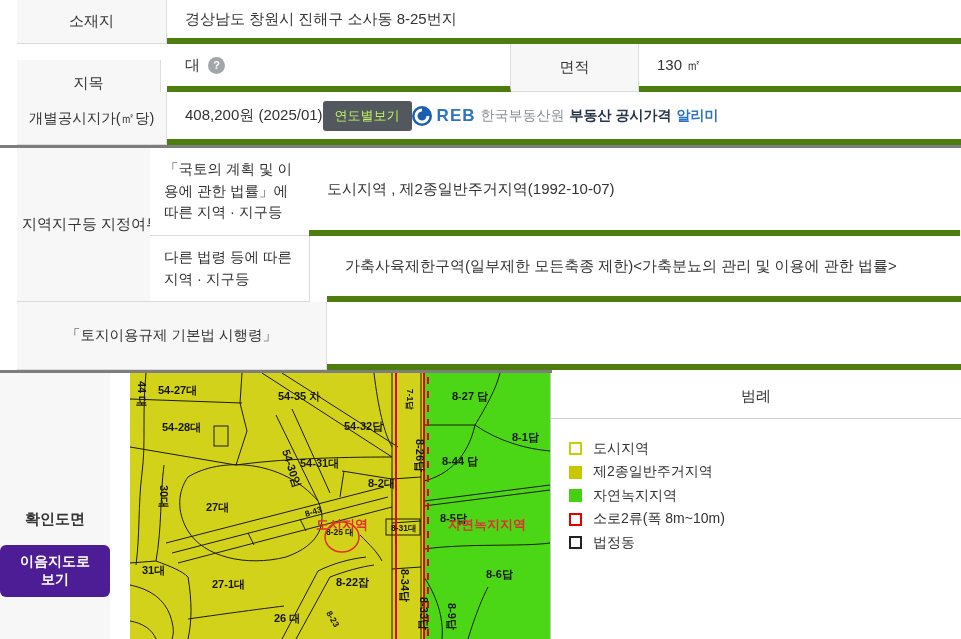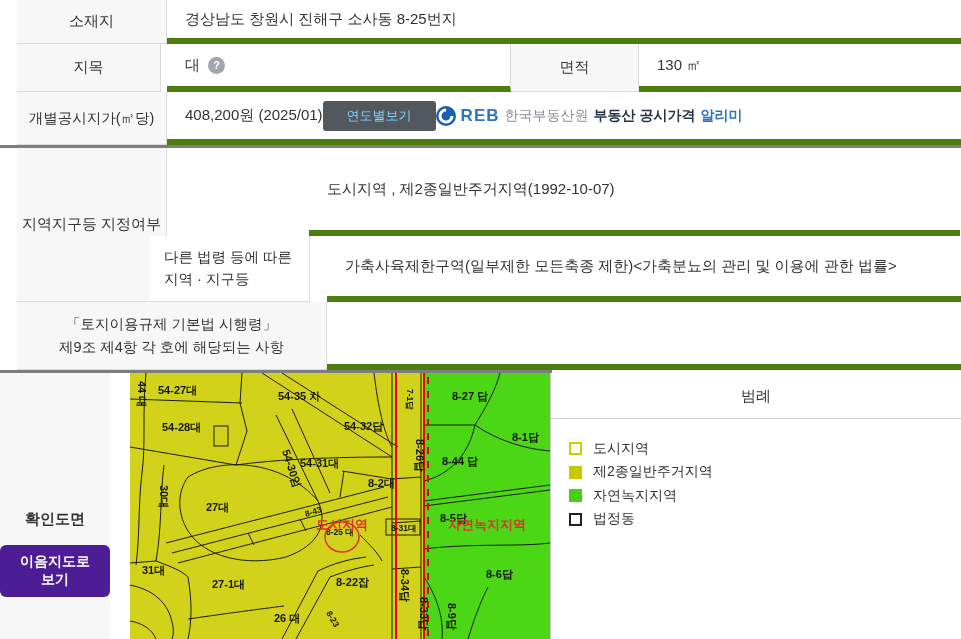--- a/index.html
+++ b/index.html
@@ -10,22 +10,22 @@
          border-right:1px solid #dcdcdc;border-bottom:1px solid #dcdcdc;}
   .vcell{background:#fff;padding-left:18px;border-bottom:6px solid #4d7c0f;}
   .br{border-right:1px solid #dcdcdc;}
   .subhcell{background:#fff;padding:10px 10px 10px 14px;font-size:14.5px;line-height:1.5;
             border-right:1px solid #dcdcdc;border-bottom:1px solid #dcdcdc;box-sizing:border-box;
             display:flex;align-items:center;}
   .darksep{position:absolute;background:#7d7d7d;height:3px;}
   .helpbadge{display:inline-flex;width:17px;height:17px;border-radius:50%;background:#a2a6aa;
              color:#fff;font-size:11px;font-weight:bold;align-items:center;justify-content:center;
              margin-left:8px;cursor:pointer;}
-  .btn-dark{display:inline-block;background:#53575e;color:#7dd3fc;font-size:13px;
-            padding:6px 24px;border-radius:3px;border:none;cursor:pointer;
+  .btn-dark{display:inline-block;background:#53575e;color:#bef264;font-size:13px;
+            padding:6px 12px;border-radius:3px;border:none;cursor:pointer;
             font-family:"Liberation Sans","DejaVu Sans",sans-serif;}
   .pricewrap{display:flex;align-items:center;}
   .logo{display:flex;align-items:center;gap:5px;}
   .logo-brand{font-size:17px;font-weight:800;color:#2e74c4;letter-spacing:1px;}
   .logo-org{font-size:14px;color:#8a9099;}
   .logo-svc{font-size:14px;font-weight:bold;color:#253349;}
   .logo-link{font-size:14px;font-weight:bold;color:#2e74c4;cursor:pointer;}
   .reg-line{width:100%;text-align:center;font-size:14.5px;line-height:1.55;}
   .leftpanel{position:absolute;left:0;top:373px;width:110px;height:266px;background:#f7f7f8;
              display:flex;flex-direction:column;align-items:center;box-sizing:border-box;padding-top:137px;}
@@ -48,21 +48,21 @@
   .rlbl{font-size:13px;font-weight:bold;fill:#e03030;}
 </style>
 </head>
 <body>
 
 <div class="page">
 
   <div class="cell hcell" style="left:0;top:0;width:150px;height:44px">소재지</div>
   <div class="cell vcell" style="left:150px;top:0;width:811px;height:44px">경상남도 창원시 진해구 소사동 8-25번지</div>
 
-  <div class="cell hcell" style="left:0;top:44px;width:144px;height:48px">지목</div>
+  <div class="cell hcell" style="left:0;top:60px;width:144px;height:48px">지목</div>
   <div class="cell vcell br" style="left:150px;top:44px;width:344px;height:48px">
     <span>대</span>
     <span class="helpbadge">?</span>
   </div>
   <div class="cell hcell" style="left:494px;top:44px;width:128px;height:48px">면적</div>
   <div class="cell vcell" style="left:622px;top:44px;width:339px;height:48px">130 ㎡</div>
 
   <div class="cell hcell" style="left:0;top:92px;width:150px;height:53px;font-size:14.5px">개별공시지가(㎡당)</div>
   <div class="cell vcell" style="left:150px;top:92px;width:811px;height:53px">
     <div class="pricewrap">
@@ -78,28 +78,28 @@
         <span class="logo-svc">부동산 공시가격</span>
         <span class="logo-link">알리미</span>
       </span>
     </div>
   </div>
 
   <div class="darksep" style="left:0;top:145px;width:961px"></div>
 
   <div class="cell hcell" style="left:0;top:148px;width:150px;height:154px;border-bottom:1px solid #dcdcdc">지역지구등 지정여부</div>
 
+  <div class="subhcell" style="left:150px;top:148px;width:160px;height:88px;position:absolute">「국토의 계획 및 이용에 관한 법률」에 따른 지역 · 지구등</div>
   <div class="cell vcell" style="left:292px;top:148px;width:651px;height:88px">도시지역 , 제2종일반주거지역(1992-10-07)</div>
 
   <div class="subhcell" style="left:150px;top:236px;width:160px;height:66px;position:absolute">다른 법령 등에 따른 지역 · 지구등</div>
   <div class="cell vcell" style="left:310px;top:236px;width:651px;height:66px">가축사육제한구역(일부제한 모든축종 제한)&lt;가축분뇨의 관리 및 이용에 관한 법률&gt;</div>
 
   <div class="cell hcell" style="left:0;top:302px;width:310px;height:68px;flex-direction:column;justify-content:center">
     <div class="reg-line">「토지이용규제 기본법 시행령」</div>
-    <div class="reg-line">제9조 제4항 각 호에 해당되는 사항</div>
   </div>
   <div class="cell vcell" style="left:310px;top:302px;width:651px;height:68px"></div>
 
   <div class="darksep" style="left:0;top:370px;width:552px"></div>
 
   <div class="leftpanel">
     <div class="title">확인도면</div>
     <button class="btn-map">이음지도로 보기</button>
   </div>
 
@@ -196,19 +196,23 @@
         </div>
         <div class="legend-item">
           <span class="legend-swatch" style="background: rgb(201, 200, 0); border-color: rgb(201, 200, 0);"></span>
           <span class="legend-label">제2종일반주거지역</span>
         </div>
         <div class="legend-item">
           <span class="legend-swatch" style="background: rgb(68, 209, 17); border-color: rgb(68, 209, 17);"></span>
           <span class="legend-label">자연녹지지역</span>
         </div>
         <div class="legend-item">
+          <span class="legend-swatch" style="background: rgb(255, 255, 255); border-color: rgb(230, 0, 0);"></span>
+          <span class="legend-label">소로2류(폭 8m~10m)</span>
+        </div>
+        <div class="legend-item">
           <span class="legend-swatch" style="background: rgb(255, 255, 255); border-color: rgb(34, 34, 34);"></span>
           <span class="legend-label">법정동</span>
         </div>
       </div>
   </div>
 
 </div>
 
 </body></html>

